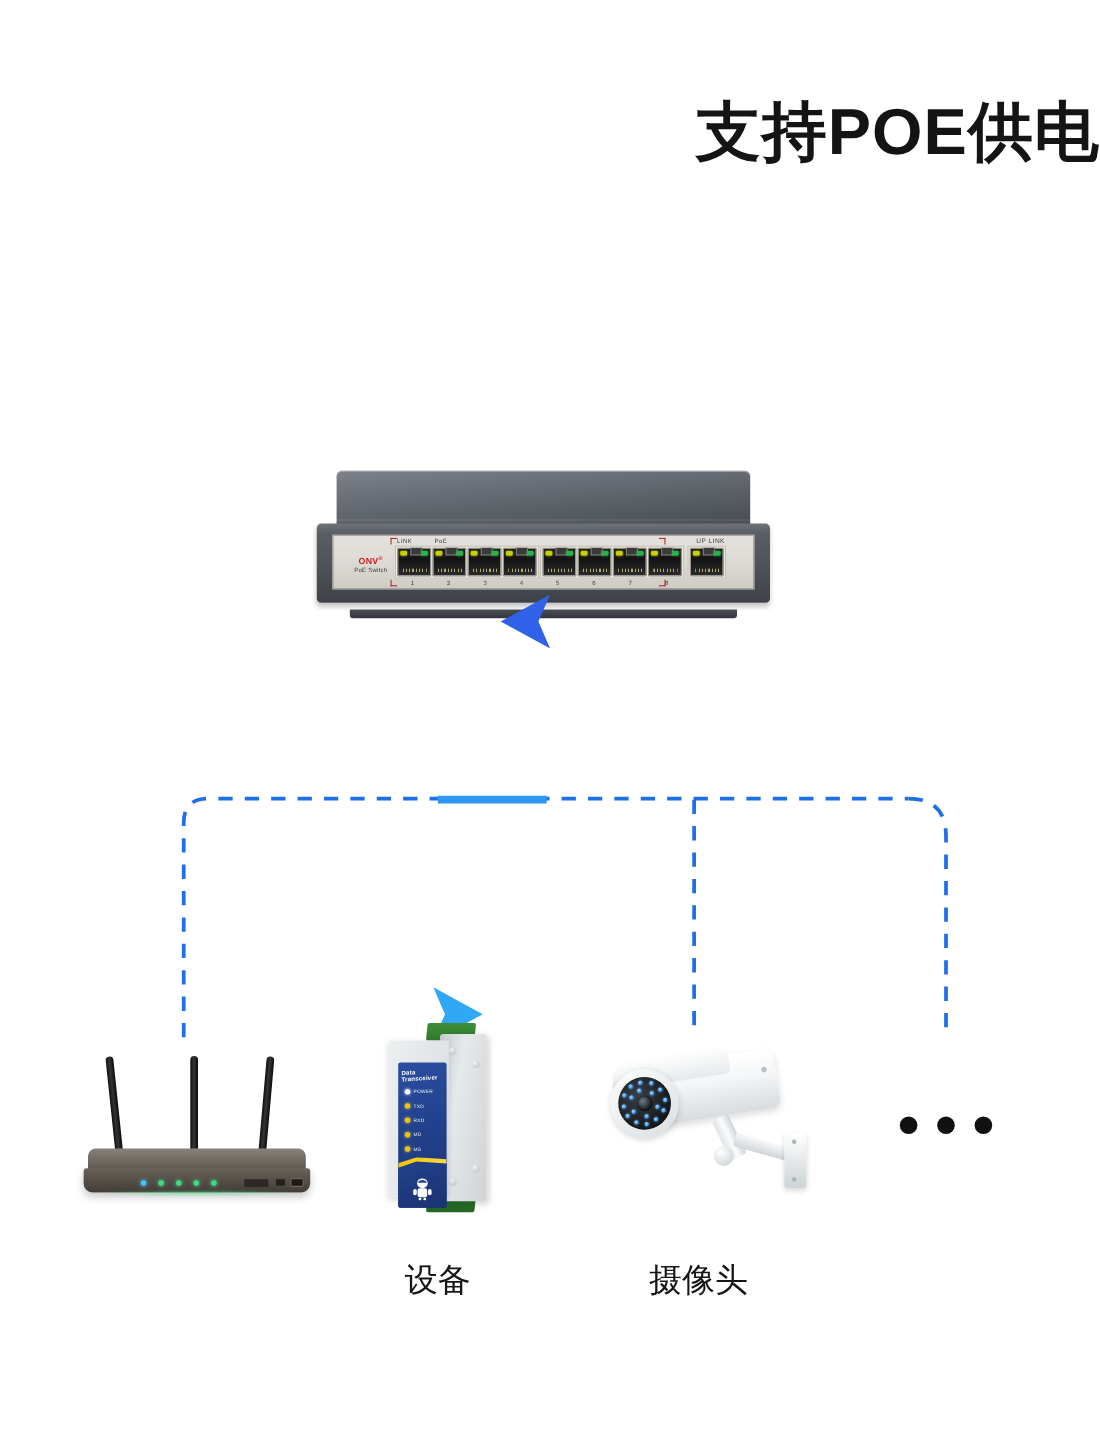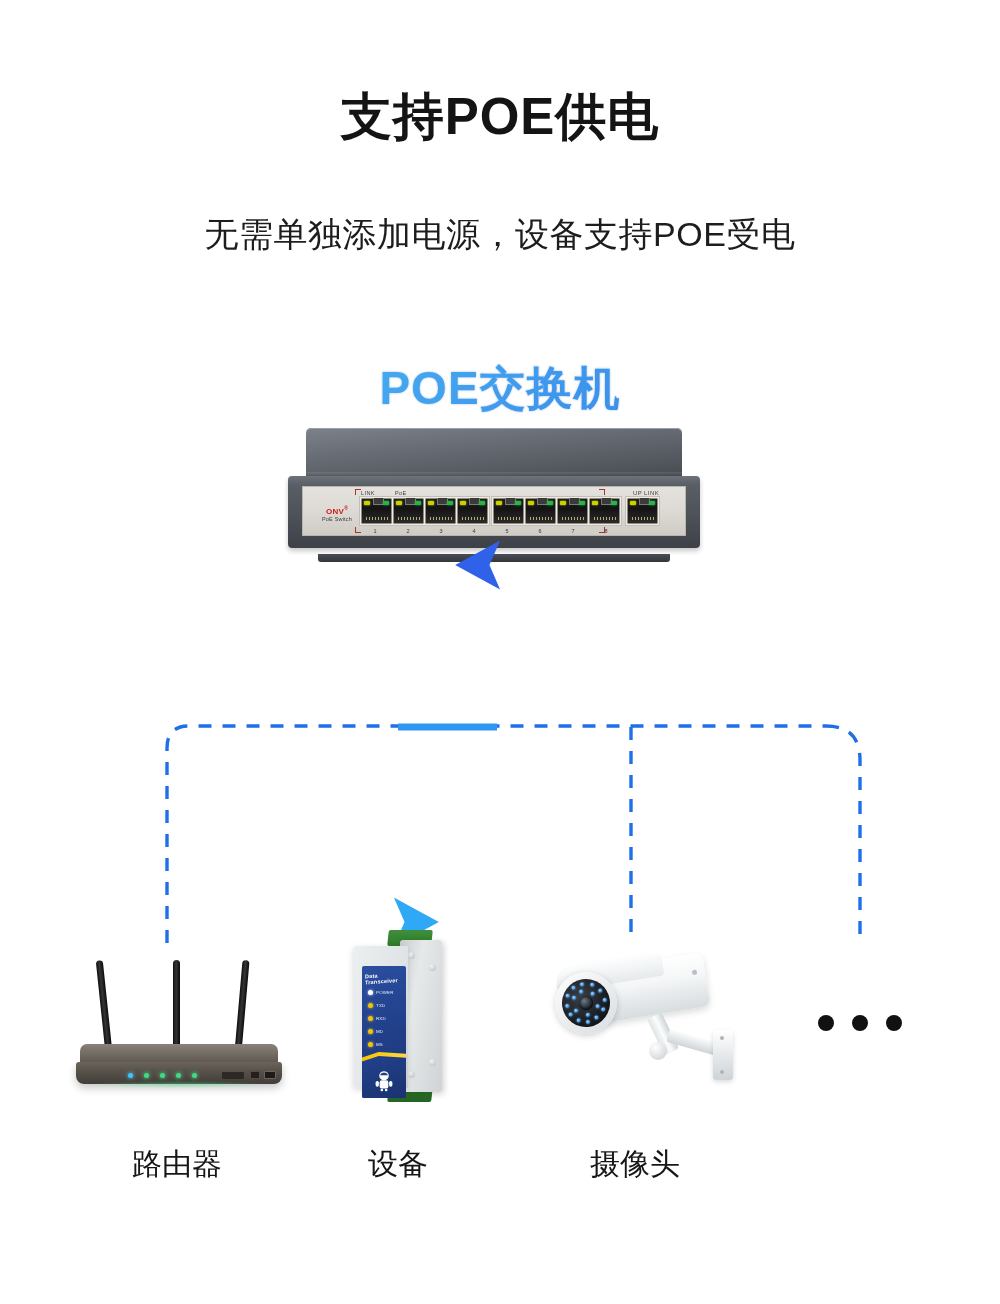--- a/index.html
+++ b/index.html
@@ -7,22 +7,22 @@
     width: 1000px; height: 1304px;
     background: #ffffff;
     font-family: "Liberation Sans", "DejaVu Sans", sans-serif;
     overflow: hidden;
   }
   #page { position: relative; width: 1000px; height: 1304px; background: #fff; }
 
   
   .title {
     position: absolute; left: 0; top: 90px; width: 1000px;
-    text-align: center;
-    font-size: 51px; font-weight: 700; color: #141414;
+    text-align: right;
+    font-size: 59px; font-weight: 700; color: #141414;
     letter-spacing: 1px; line-height: 1.05;
     white-space: nowrap;
   }
   .subtitle {
     position: absolute; left: 0; top: 212px; width: 1000px;
     text-align: center;
     font-size: 34px; font-weight: 400; color: #1d1d1d;
     letter-spacing: .5px; white-space: nowrap;
   }
 
@@ -288,23 +288,21 @@
   .cap-device { left: 300px; width: 196px; }
   .cap-camera { left: 520px; width: 230px; }
   .cap-more   { left: 756px; width: 220px; }
 </style>
 </head>
 <body>
 
 <div id="page">
 
   <div class="title">支持POE供电</div>
-  <div class="subtitle">无需单独添加电源，设备支持POE受电</div>
-
-  <div class="switch-caption">POE交换机</div>
+
 
   <div class="switch">
     <div class="sw-top"></div>
     <div class="sw-body">
       <div class="sw-panel">
 
         <div class="brand-onv">
           <span>ONV</span><sup>®</sup>
         </div>
         <div class="brand-sub">PoE Switch</div>
@@ -524,17 +522,16 @@
       </div>
     </div>
   </div>
 
   <div class="more-dots">
     <span></span>
     <span></span>
     <span></span>
   </div>
 
-  <div class="cap cap-router">路由器</div>
   <div class="cap cap-camera">摄像头</div>
   <div class="cap cap-device">设备</div>
 
 </div>
 
 </body></html>

